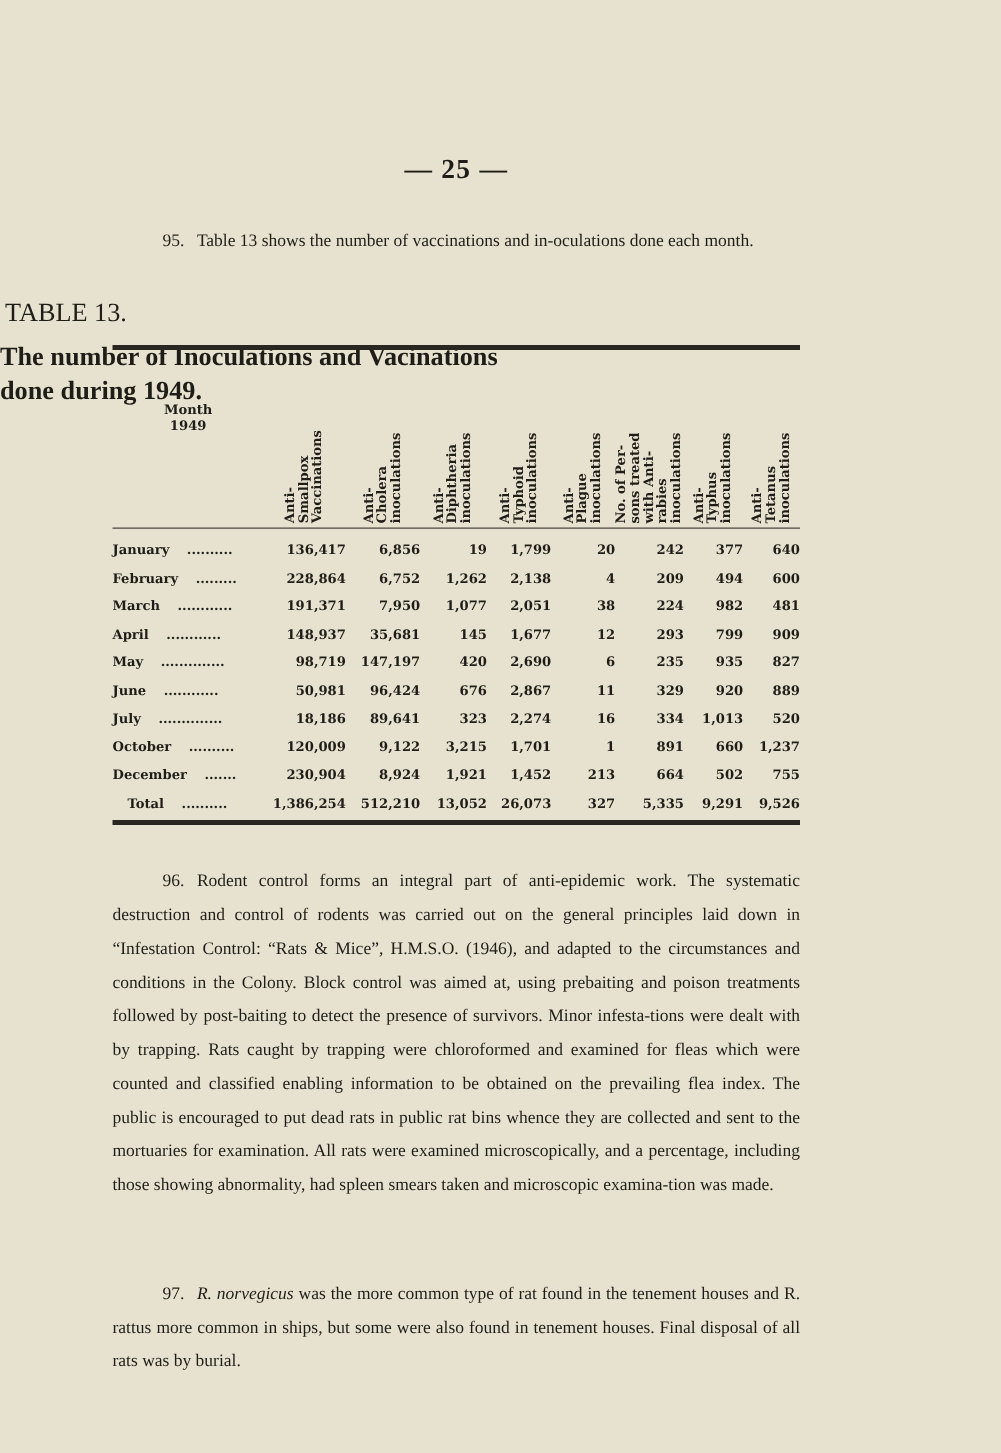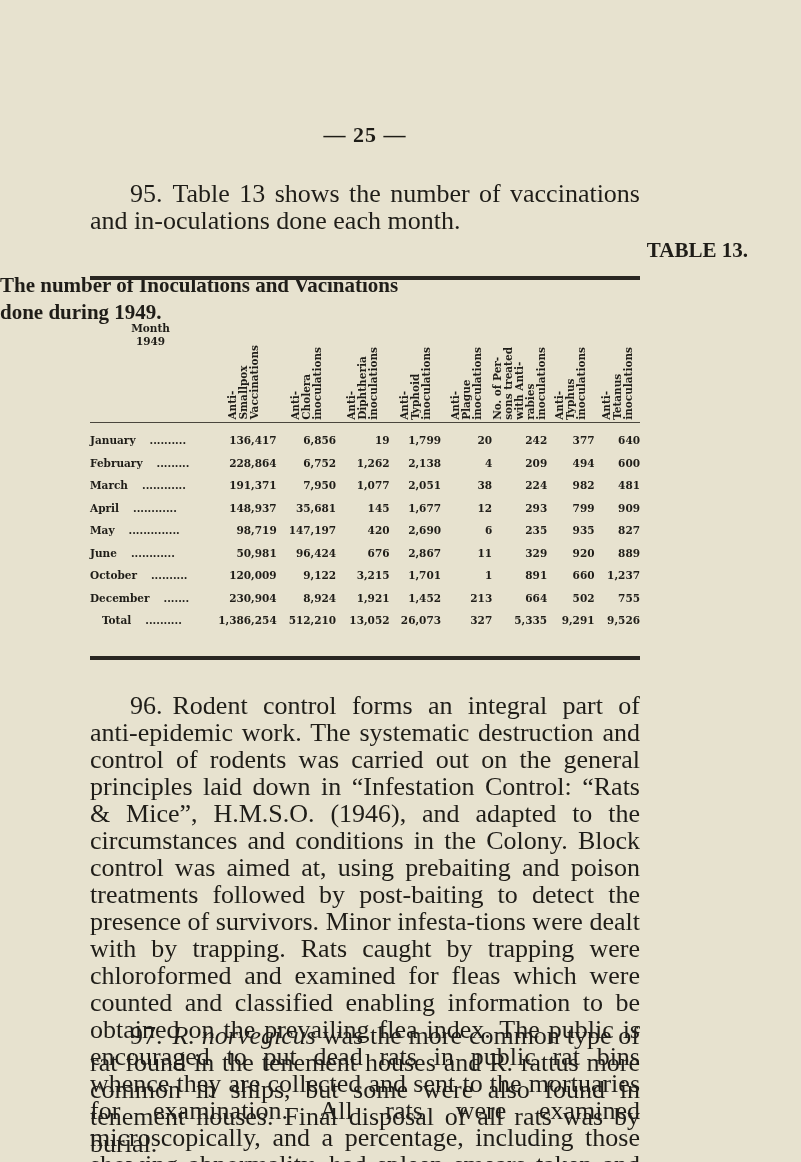--- a/index.html
+++ b/index.html
@@ -11,27 +11,27 @@
     position: relative;
     overflow: hidden;
   }
   .page { position: absolute; left: 0; top: 0; width: 801px; height: 1162px; }
   .page-number {
     position: absolute; top: 122px; left: 0; width: 730px;
     text-align: center; font-size: 22px; font-weight: bold; letter-spacing: 1px;
   }
   .para {
     position: absolute; left: 90px; width: 550px;
-    font-size: 26px; line-height: 27px; text-align: justify;
+    font-size: 14px; line-height: 27px; text-align: justify;
     font-family: "Liberation Serif", serif;
   }
   .para .num { margin-right: 10px; }
   .table-label {
-    position: absolute; top: 182px; left: 18px; width: 730px;
-    text-align: right; font-size: 21px; font-weight: bold;
+    position: absolute; top: 182px; left: 4px; width: 730px;
+    text-align: left; font-size: 21px; font-weight: normal;
   }
   .table-title {
     position: absolute; top: 220px; left: 0; width: 730px;
     text-align: left; font-size: 21px; font-weight: bold; line-height: 27px;
   }
   .rule-thick {
     position: absolute; left: 90px; width: 550px; height: 4px;
     background: #2a2722;
   }
   table.data {
@@ -190,20 +190,31 @@
           <td>50,981</td>
           <td>96,424</td>
           <td>676</td>
           <td>2,867</td>
           <td>11</td>
           <td>329</td>
           <td>920</td>
           <td>889</td>
         </tr>
         <tr>
+          <td class="month"><span>July</span><span class="dots" style="margin-left: 14px;">..............</span></td>
+          <td>18,186</td>
+          <td>89,641</td>
+          <td>323</td>
+          <td>2,274</td>
+          <td>16</td>
+          <td>334</td>
+          <td>1,013</td>
+          <td>520</td>
+        </tr>
+        <tr>
           <td class="month"><span>October</span><span class="dots" style="margin-left: 14px;">..........</span></td>
           <td>120,009</td>
           <td>9,122</td>
           <td>3,215</td>
           <td>1,701</td>
           <td>1</td>
           <td>891</td>
           <td>660</td>
           <td>1,237</td>
         </tr>

